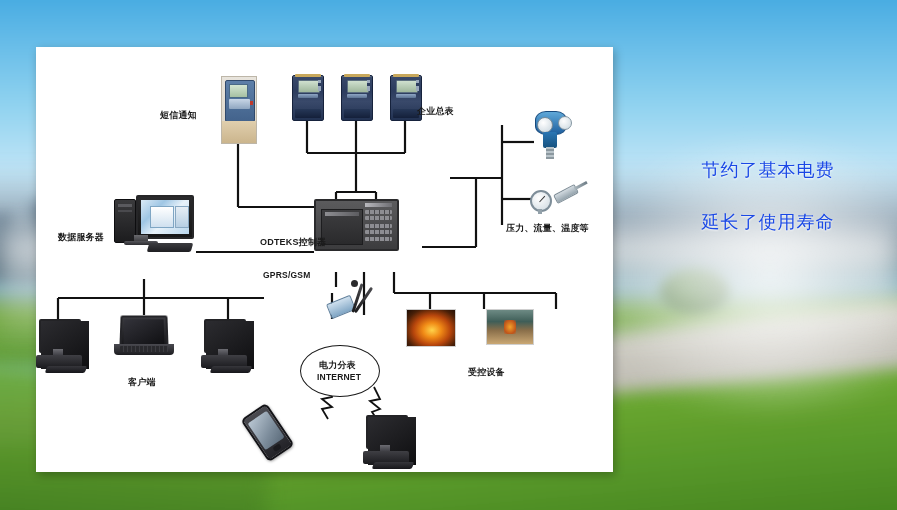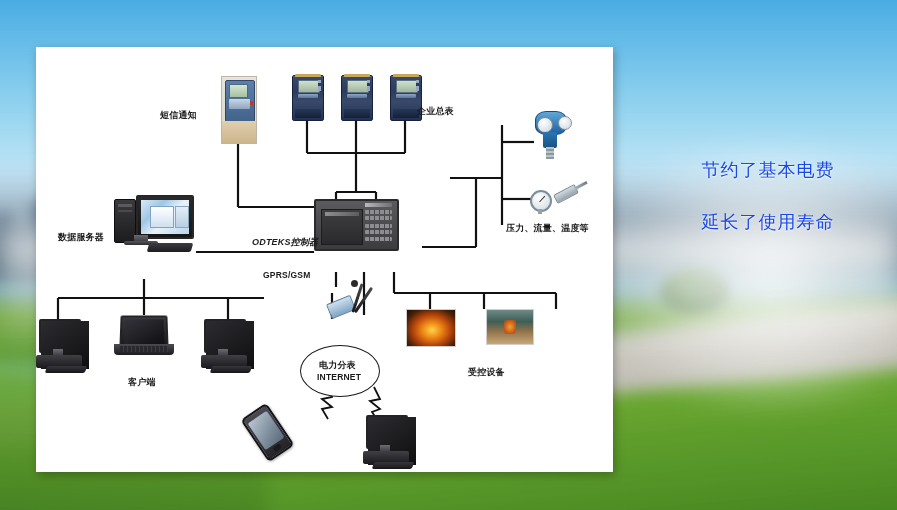--- a/index.html
+++ b/index.html
@@ -324,21 +324,21 @@
     <div class="ctrl-scr"></div>
     <div class="ctrl-led"></div>
     <div class="ctrl-kp">
       <div class="row" style="top:1px;"></div>
       <div class="row" style="top:7px;"></div>
       <div class="row" style="top:15px;"></div>
       <div class="row" style="top:21px;"></div>
       <div class="row" style="top:28px;"></div>
     </div>
   </div>
-  <div class="lbl" style="left:216px;top:190px;font-style:italic;">ODTEKS控制器</div>
+  <div class="lbl" style="left:224px;top:190px;">ODTEKS控制器</div>
 
   <div class="dev" style="left:78px;top:148px;width:90px;height:62px;">
     <div class="tower" style="position:absolute;left:0;top:4px;"></div>
     <div class="srv-mon" style="position:absolute;left:22px;top:0;">
         <div class="srv-scr"></div>
       </div>
     <div class="srv-stand"></div>
     <div class="srv-kb"></div>
   </div>
   <div class="lbl" style="left:22px;top:185px;">数据服务器</div>

